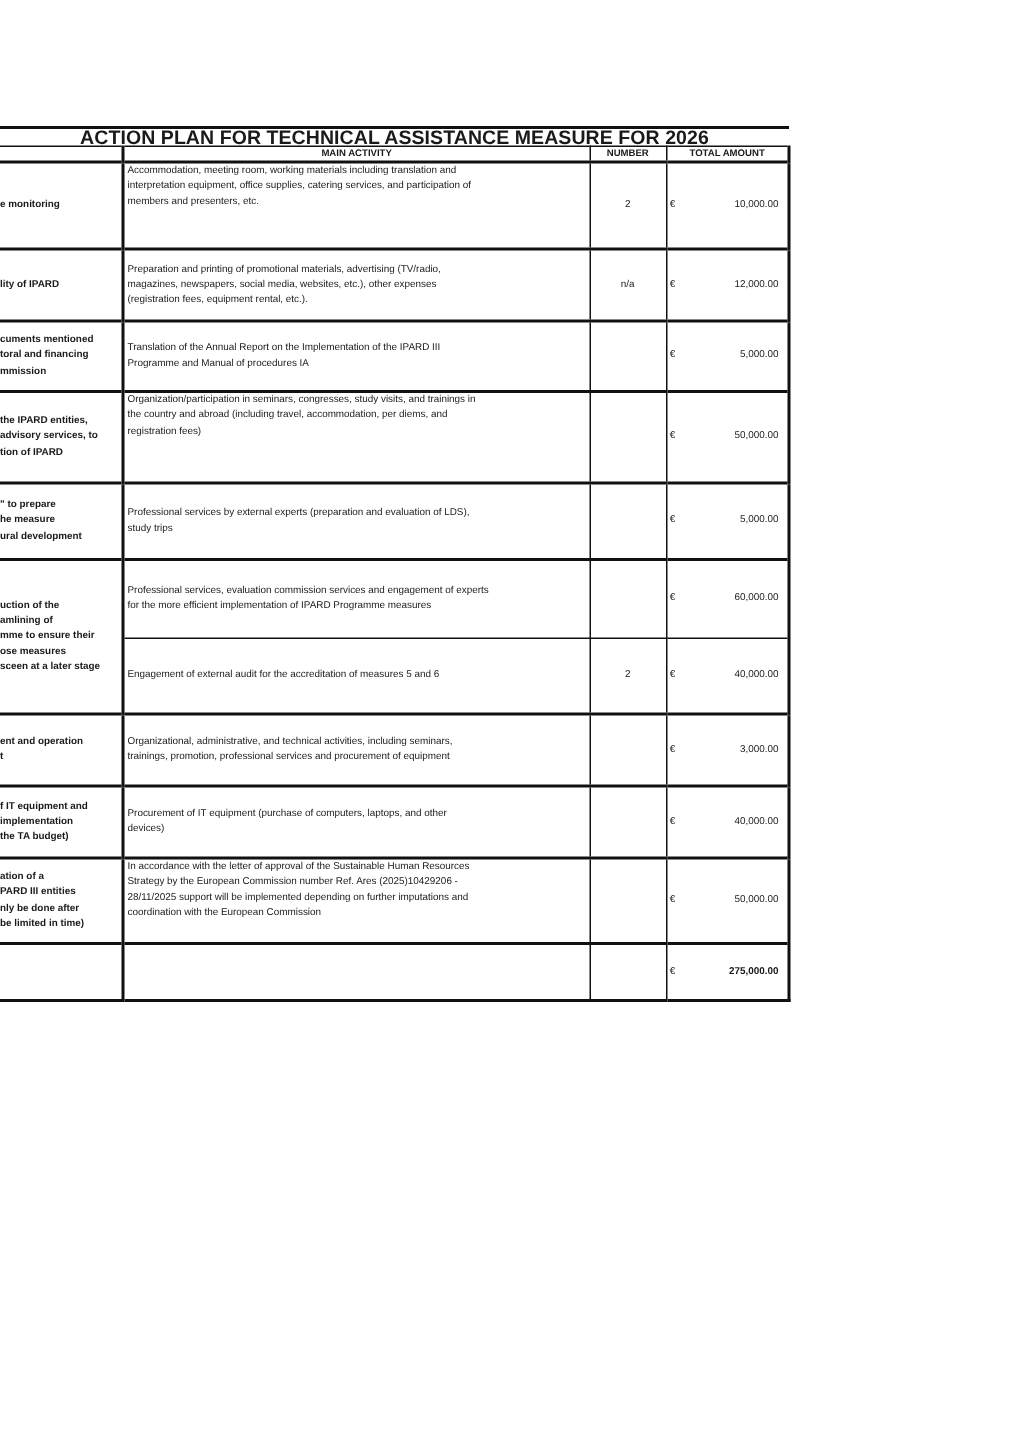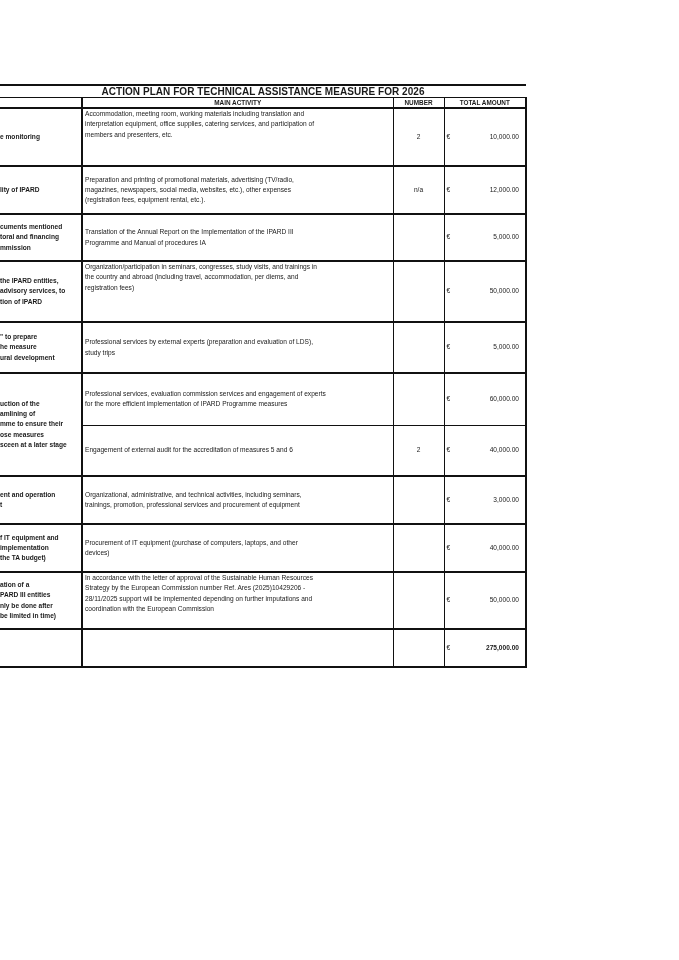--- a/index.html
+++ b/index.html
@@ -1,21 +1,21 @@
 <!DOCTYPE html>
 <html><head>
 <meta charset="utf-8">
 <style>
   html, body { margin: 0; padding: 0; background: #ffffff; }
   body { width: 679px; height: 960px; position: relative; overflow: hidden;
          font-family: "Liberation Sans", sans-serif; color: #1a1a1a; }
   .page { position: absolute; left: 0; top: 0; width: 679px; height: 960px; background: #fff; }
   .title-rule { position: absolute; left: 0; top: 84px; width: 526px; height: 2px; background: #111; }
   .doc-title { position: absolute; left: 0; top: 87px; width: 526px; height: 10px; text-align: center;
-               font-size: 10px; font-weight: bold; letter-spacing: 0.05px; line-height: 10px; }
+               font-size: 13px; font-weight: bold; letter-spacing: 0.05px; line-height: 10px; }
   .tbl { position: absolute; left: 0; top: 97px; border-collapse: collapse; table-layout: fixed; }
   .tbl td { border: 1px solid #111; padding: 0 2px; font-size: 6.6px; line-height: 10.3px; vertical-align: middle; overflow: hidden; }
   .tbl tr.thick td { border-top: 2px solid #111; }
   .tbl td.c0 { border-left: none; font-weight: bold; white-space: nowrap; text-align: left; padding-left: 0; }
   .tbl td.c1 { border-left: 2px solid #111; }
   .tbl td.c2 { text-align: center; }
   .tbl td.c3 { border-right: none; padding-right: 0; }
   .tbl td.c4 { text-align: right; border-left: none; padding-right: 6px; border-right: 2px solid #111; }
   .hdr td { font-weight: bold; text-align: center; font-size: 6.4px; height: 9px; line-height: 9px; }
   .total td.c4 { font-weight: bold; }

